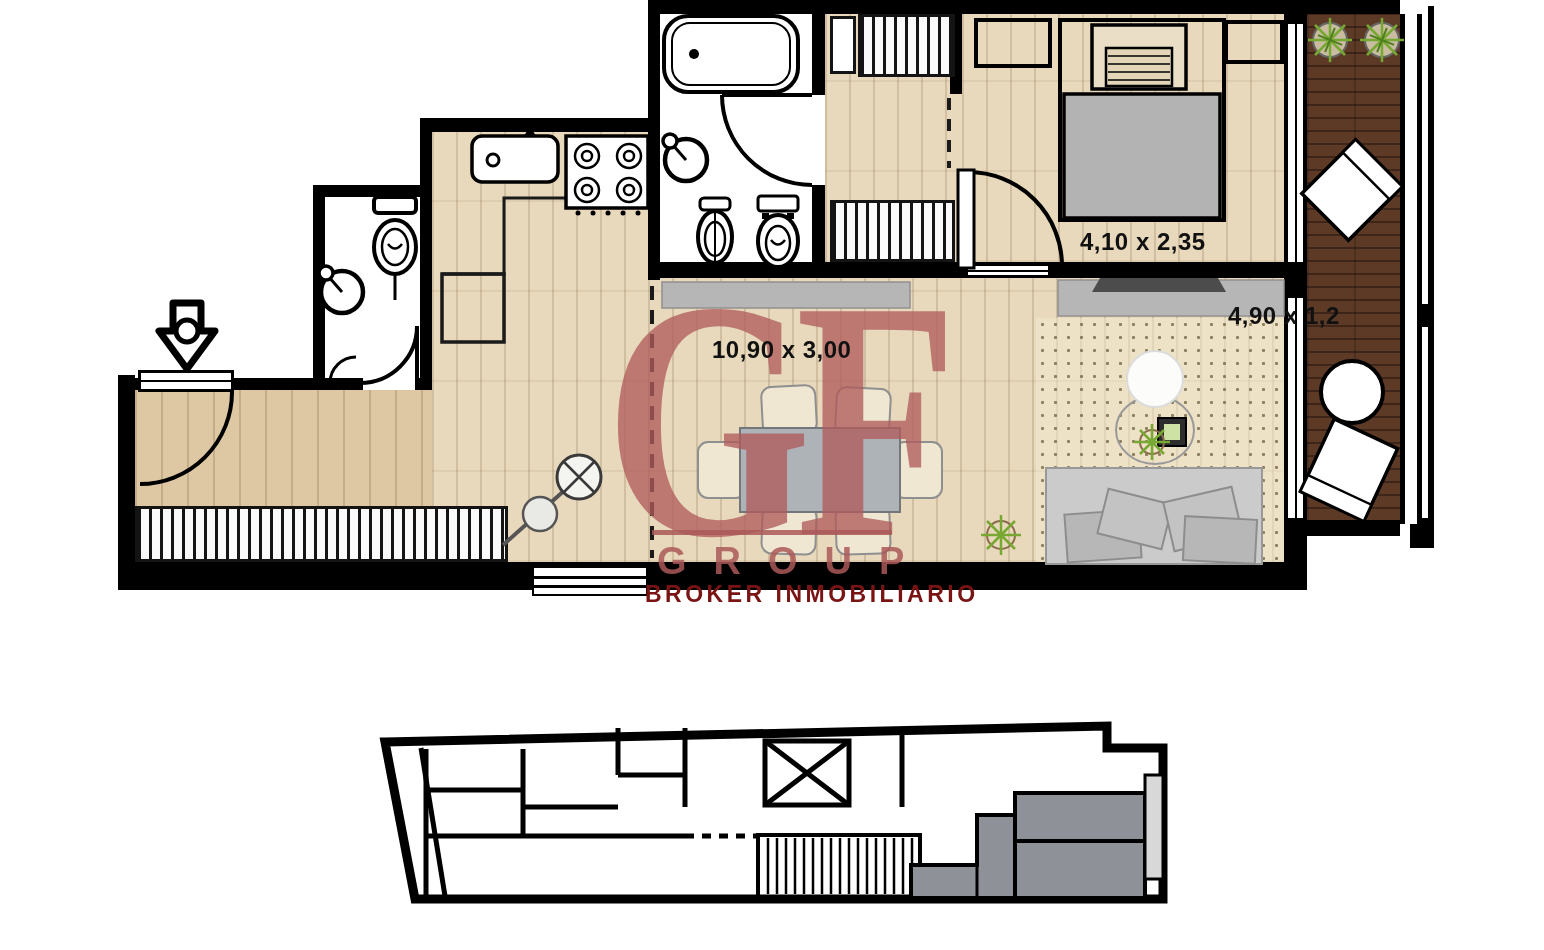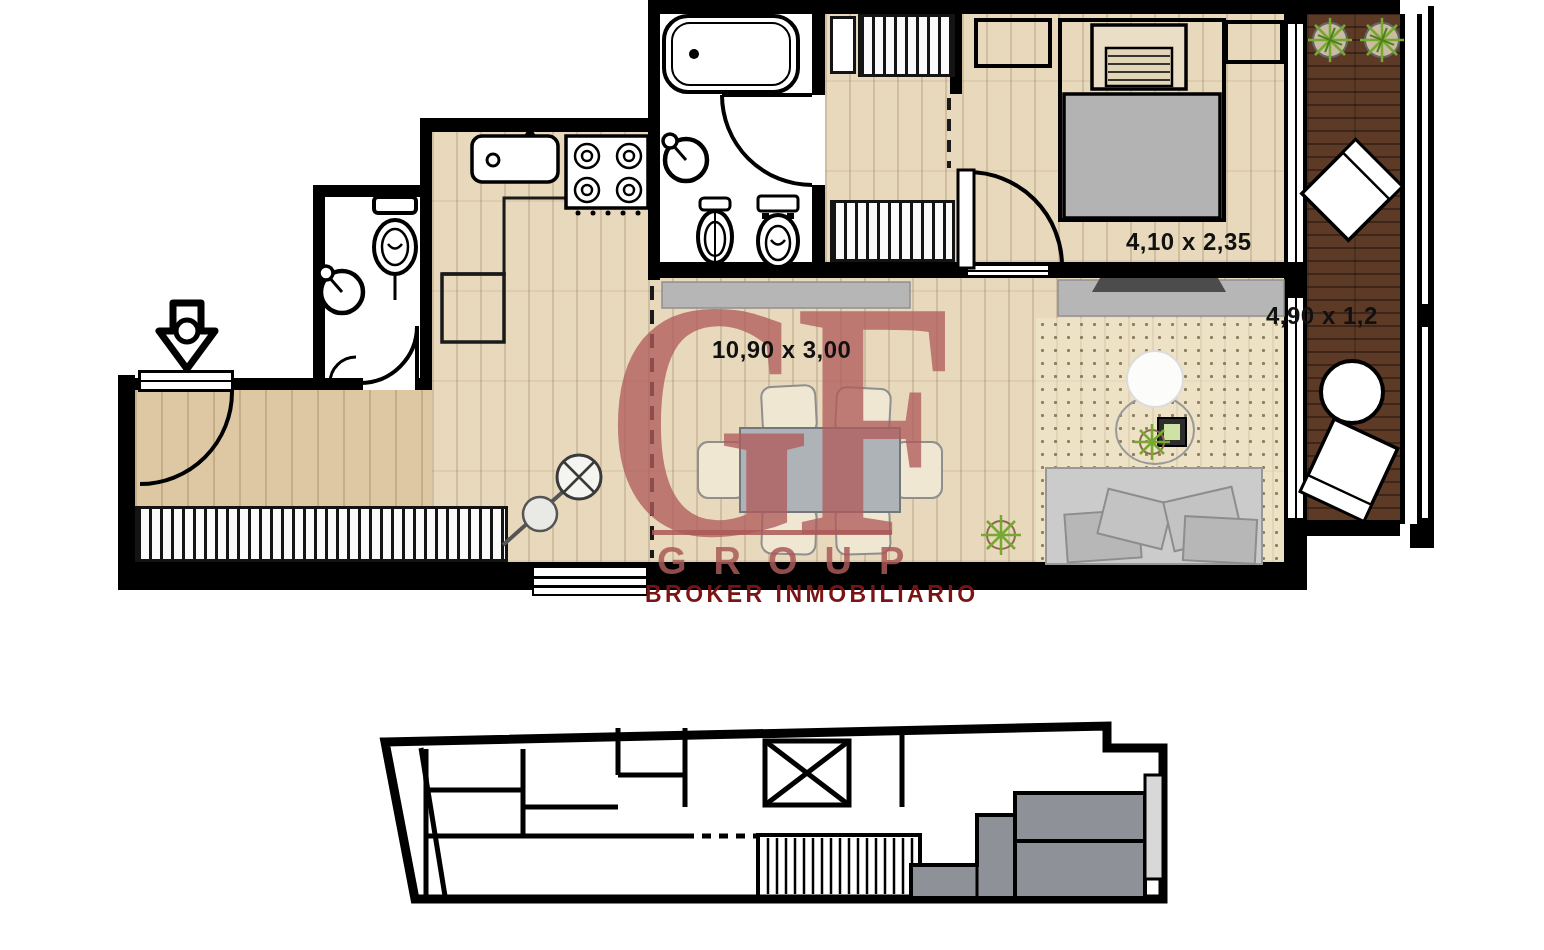--- a/index.html
+++ b/index.html
@@ -251,22 +251,22 @@
         </g>
       <circle cx="1352" cy="392" r="31" fill="#fff" stroke="#000" stroke-width="4"></circle>
       <g transform="translate(1349,470) rotate(25)">
           <rect x="-35" y="-40" width="70" height="80" fill="#fff" stroke="#000" stroke-width="3.5"></rect>
           <rect x="-35" y="22" width="70" height="18" fill="#fff" stroke="#000" stroke-width="2.5"></rect>
         </g>
     </g>
   </svg>
 
   <div class="dim-label" style="left:712px;top:336px">10,90 x 3,00</div>
-  <div class="dim-label" style="left:1126px;top:228px">4,10 x 2,35</div>
-  <div class="dim-label" style="left:1266px;top:302px">4,90 x 1,2</div>
+  <div class="dim-label" style="left:1080px;top:228px">4,10 x 2,35</div>
+  <div class="dim-label" style="left:1228px;top:302px">4,90 x 1,2</div>
   <div class="abs" style="left:1417px;top:304px;width:15px;height:23px;background:#000;z-index:6;border-radius:3px"></div>
 
   <div class="wm" id="wm-monogram">GF</div>
   <div id="wm-line"></div>
   <div class="wm" id="wm-tagline">BROKER INMOBILIARIO</div>
   <div class="wm" id="wm-group">GROUP</div>
 
   <svg width="810" height="200" viewBox="0 0 810 200" style="left:365px;top:715px;z-index:3">
     <polygon points="20,27 742,11 742,33 798,33 798,184 50,184" fill="#fff" stroke="#000" stroke-width="9"></polygon>
     <g stroke="#000" stroke-width="5" fill="none">

